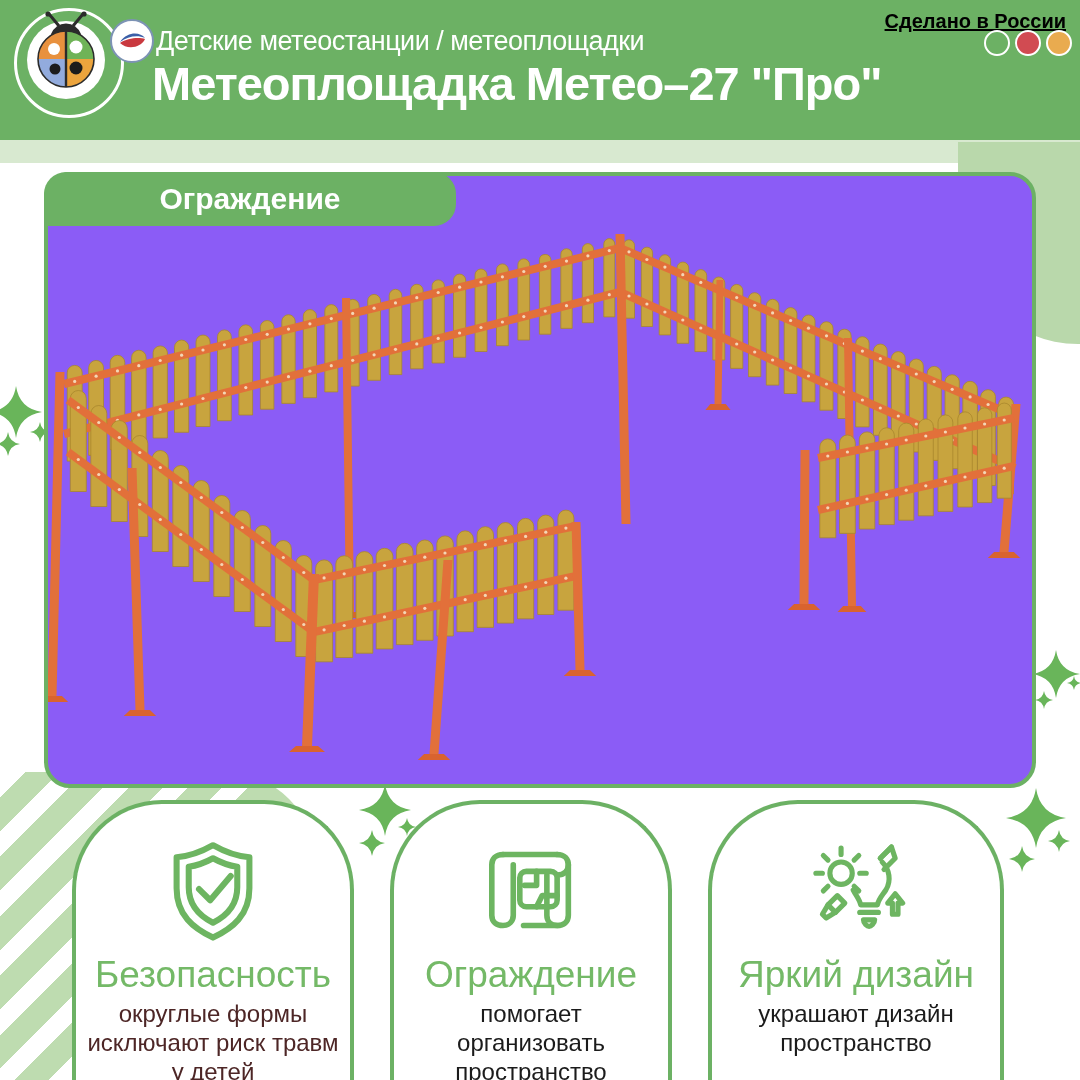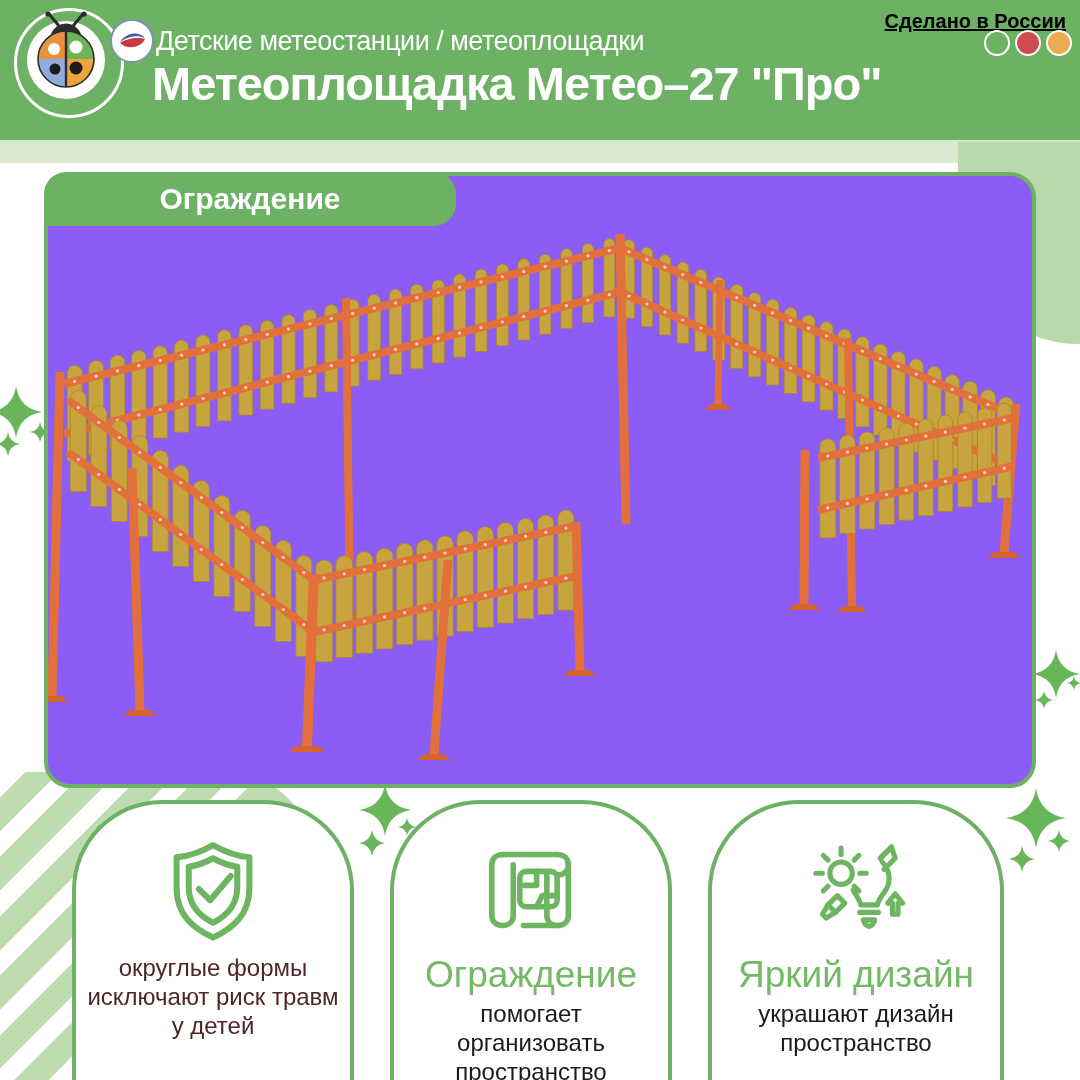--- a/index.html
+++ b/index.html
@@ -329,20 +329,21 @@
     <span class="tab-label">Ограждение</span>
   </div>
 </div>
 
 <div class="feature f1">
   <svg class="f-icon" viewBox="0 0 120 120" width="112" height="112" fill="none" stroke="#6db561" stroke-width="6.5" stroke-linecap="round" stroke-linejoin="round">
     <path d="M60 12 C46 20 33 24 21 25 L21 58 C21 87 39 101 60 111 C81 101 99 87 99 58 L99 25 C87 24 74 20 60 12 Z"></path>
     <path d="M60 26 C51 31 42 34 34 35 L34 57 C34 77 46 88 60 95 C74 88 86 77 86 57 L86 35 C78 34 69 31 60 26 Z"></path>
     <path d="M45 59 L57 71 L79 45"></path>
   </svg>
+  <div class="f-title">Безопасность</div>
   <div class="f-desc desc-maroon">округлые формы исключают риск травм у детей</div>
 </div>
 
 <div class="feature f2">
   <svg class="f-icon" viewBox="0 0 120 120" width="112" height="112" fill="none" stroke="#6db561" stroke-width="6" stroke-linecap="round" stroke-linejoin="round">
     <path d="M30 22 H88"></path>
     <path d="M30 22 C22 22 18 27 18 33 L18 87 C18 94 23 98 30 98 C37 98 41 93 41 87 L41 33"></path>
     <path d="M88 22 C96 22 100 27 100 33 C100 39 96 44 88 44"></path>
     <path d="M100 33 L100 87 C100 94 95 98 88 98 L52 98"></path>
     <path d="M88 98 C81 98 77 93 77 87 L77 44"></path>

